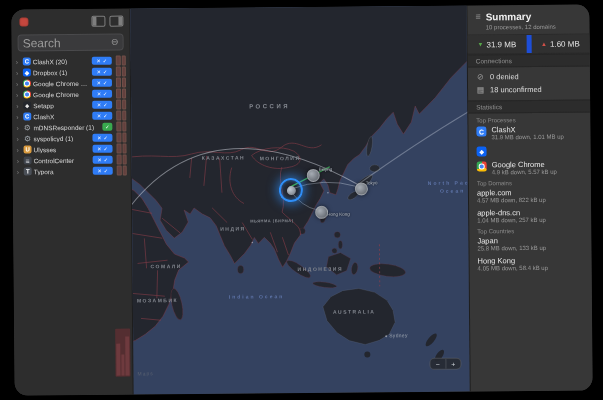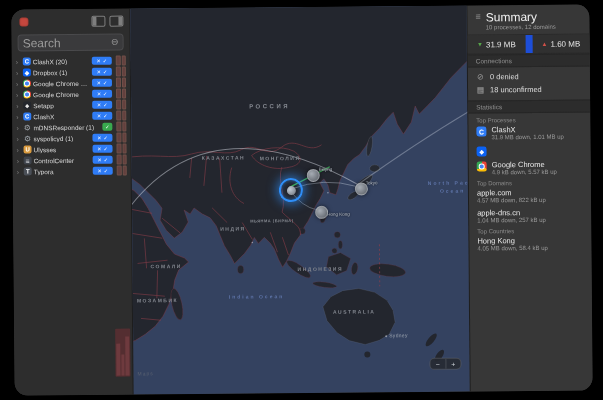--- a/index.html
+++ b/index.html
@@ -64,25 +64,25 @@
   .nlabel{position:absolute;color:#b9c0ca;font-size:4.5px;white-space:nowrap;text-shadow:0 0 2px #000;}
   .zoomctl{position:absolute;display:flex;width:30px;height:10px;border-radius:5px;overflow:hidden;
     background:rgba(38,42,50,.9);border:1px solid rgba(255,255,255,.15);}
   .zoomctl span{flex:1;display:flex;align-items:center;justify-content:center;color:#cfd4da;font-size:7px;line-height:7px;}
   .zoomctl span:first-child{border-right:1px solid rgba(255,255,255,.15);}
   .attrib{position:absolute;color:#596070;font-size:5px;letter-spacing:1px;}
   
   .panel{width:122px;flex:0 0 122px;background:#373737;border-left:1px solid #1d1d1d;display:flex;flex-direction:column;}
   .pan-head{padding:6px 8px 4px 8px;display:flex;gap:5px;align-items:flex-start;border-bottom:1px solid #2a2a2a;}
   .pan-head .ham{color:#9a9a9a;font-size:9px;line-height:9px;margin-top:1px;}
-  .pan-title{color:#f0f0f0;font-size:12px;font-weight:normal;line-height:12px;}
+  .pan-title{color:#f0f0f0;font-size:10px;font-weight:bold;line-height:12px;}
   .pan-sub{color:#9a9a9a;font-size:6px;margin-top:1px;}
   .stats-row{display:flex;background:#303030;border-bottom:1px solid #2a2a2a;height:18px;}
   .stat{flex:1;display:flex;align-items:center;justify-content:center;gap:3px;color:#e3e3e3;font-size:8px;}
-  .stat:first-child{border-right:7px solid #1d4ed8;}
+  .stat:first-child{border-right:5px solid #1d4ed8;}
   .tri{font-size:6px;line-height:6px;}
   .tri.down{color:#57a64a}.tri.up{color:#d05048}
   .sect{background:#2c2c2c;color:#8f8f8f;font-size:6.5px;padding:2px 8px;border-bottom:1px solid #262626;border-top:1px solid #262626;}
   .conn{padding:3px 8px 4px 8px;}
   .crow{display:flex;align-items:center;gap:5px;height:13px;color:#dedede;font-size:7.5px;}
   .crow .ci{width:9px;color:#9a9a9a;font-size:8px;text-align:center;}
   .i-denied::before{content:"⊘"} .i-unconfirmed::before{content:"▦"} .i-incoming::before{content:"↓"}
   .statgroup{padding:2px 8px 3px 8px;}
   .glabel{color:#8a8a8a;font-size:6px;margin:2px 0 2px 0;}
   .entry{display:flex;gap:5px;margin-bottom:4px;}
@@ -444,20 +444,26 @@
               <span class="e-text">
                 <div class="e-name">apple-dns.cn</div>
                 <div class="e-detail">1.04 MB down, 257 kB up</div>
               </span>
             </div>
 
           </div>
         <div class="glabel">Top Countries</div>
         <div>
 
+            <div class="entry">
+              <span class="e-text">
+                <div class="e-name">Japan</div>
+                <div class="e-detail">25.8 MB down, 133 kB up</div>
+              </span>
+            </div>
 
             <div class="entry">
               <span class="e-text">
                 <div class="e-name">Hong Kong</div>
                 <div class="e-detail">4.05 MB down, 58.4 kB up</div>
               </span>
             </div>
 
           </div>
       </div>

